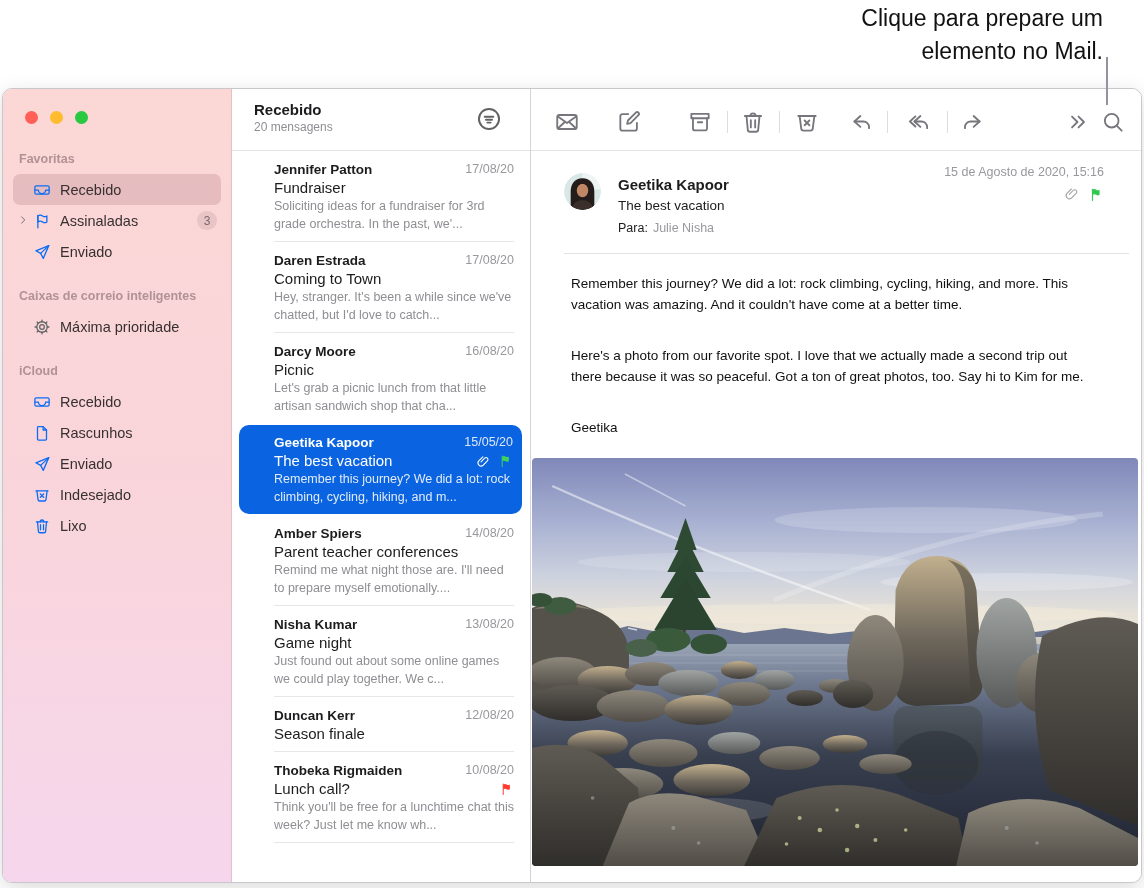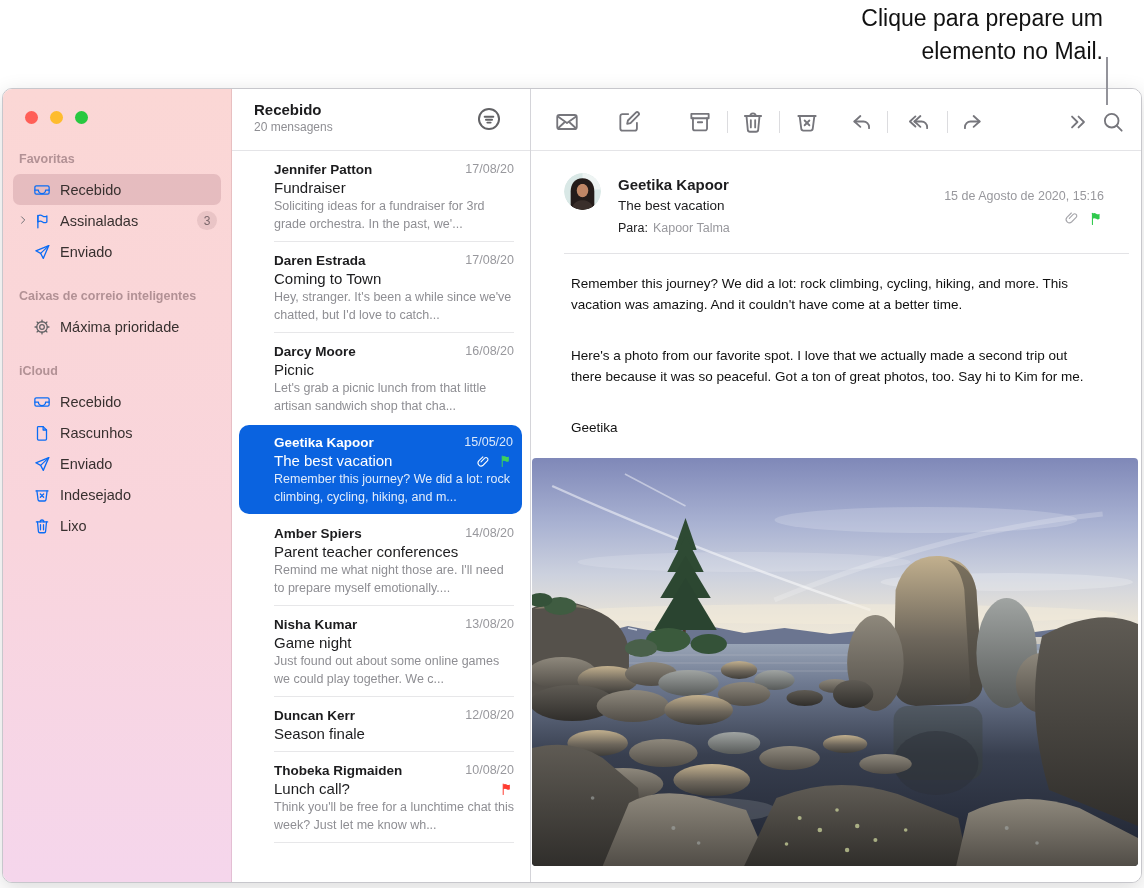--- a/index.html
+++ b/index.html
@@ -78,21 +78,21 @@
     background:none; border:none; }
   .tsep { position:absolute; top:22px; width:1px; height:22px; background:#dcdcdf; }
   .msg-header { position:relative; padding:24px 36px 0 33px; flex:0 0 auto; }
   .avatar { position:absolute; left:33px; top:22px; width:37px; height:37px;
     border-radius:50%; overflow:hidden; }
   .mh-text { margin-left:54px; }
   .mh-name { font-size:15px; font-weight:700; color:#1c1c1e; line-height:19px; }
   .mh-subject { font-size:13.5px; color:#1c1c1e; line-height:20px; margin-top:2px; }
   .mh-para { font-size:12.5px; line-height:20px; margin-top:2px; color:#1c1c1e; }
   .mh-para .recipient { color:#98989d; margin-left:5px; }
-  .mh-right { position:absolute; right:37px; top:38px; }
+  .mh-right { position:absolute; right:37px; top:14px; }
   .mh-date { font-size:12.5px; color:#98989d; }
   .mh-icons { margin-top:7px; display:flex; gap:9px; justify-content:flex-end; align-items:center; }
   .mh-icons .clip { width:16px; height:16px; color:#a6a6ab; }
   .mh-icons .flagg { width:15px; height:15px; color:#2fc94c; }
   .msg-divider { border:none; border-top:1px solid #e3e3e6; margin:15px 12px 0 33px; }
   .body-text { margin:19px 40px 0 40px; font-size:13.5px; line-height:21px; color:#111; }
   .body-text p + p { margin-top:30px; }
   .photo { margin:20px 3px 0 1px; height:408px; border-radius:4px; overflow:hidden;
     flex:0 0 auto; }
   .photo svg { display:block; width:100%; height:100%; }
@@ -445,21 +445,21 @@
             <ellipse cx="18" cy="17" rx="5.6" ry="6.6" fill="#c08766"></ellipse>
             <path d="M11.5 14c1-5 4-7 6.5-7s5.5 2 6.5 7c-2-2.5-4-3.5-6.5-3.5S13.5 11.5 11.5 14Z" fill="#241c1a"></path>
             <path d="M7 36c1.5-7 6-9.5 11-9.5S27.5 29 29 36Z" fill="#3a2f2b"></path>
           </g>
         </svg>
       </span>
       <div class="mh-text">
         <div class="mh-name">Geetika Kapoor</div>
         <div class="mh-subject">The best vacation</div>
         <div class="mh-para">
-          <span>Para:</span><span class="recipient">Kapoor Talma</span>
+          <span>Para:</span><span class="recipient">Julie Nisha</span>
         </div>
       </div>
       <div class="mh-right">
         <div class="mh-date">15 de Agosto de 2020, 15:16</div>
         <div class="mh-icons">
           <span class="clip">
               <svg class="ic" viewBox="0 0 24 24">
                 <path d="M8 12.5l5.8-5.8a3.1 3.1 0 0 1 4.4 4.4l-6.9 6.9a4.9 4.9 0 0 1-6.9-6.9l6.6-6.6"></path>
               </svg>
             </span>

